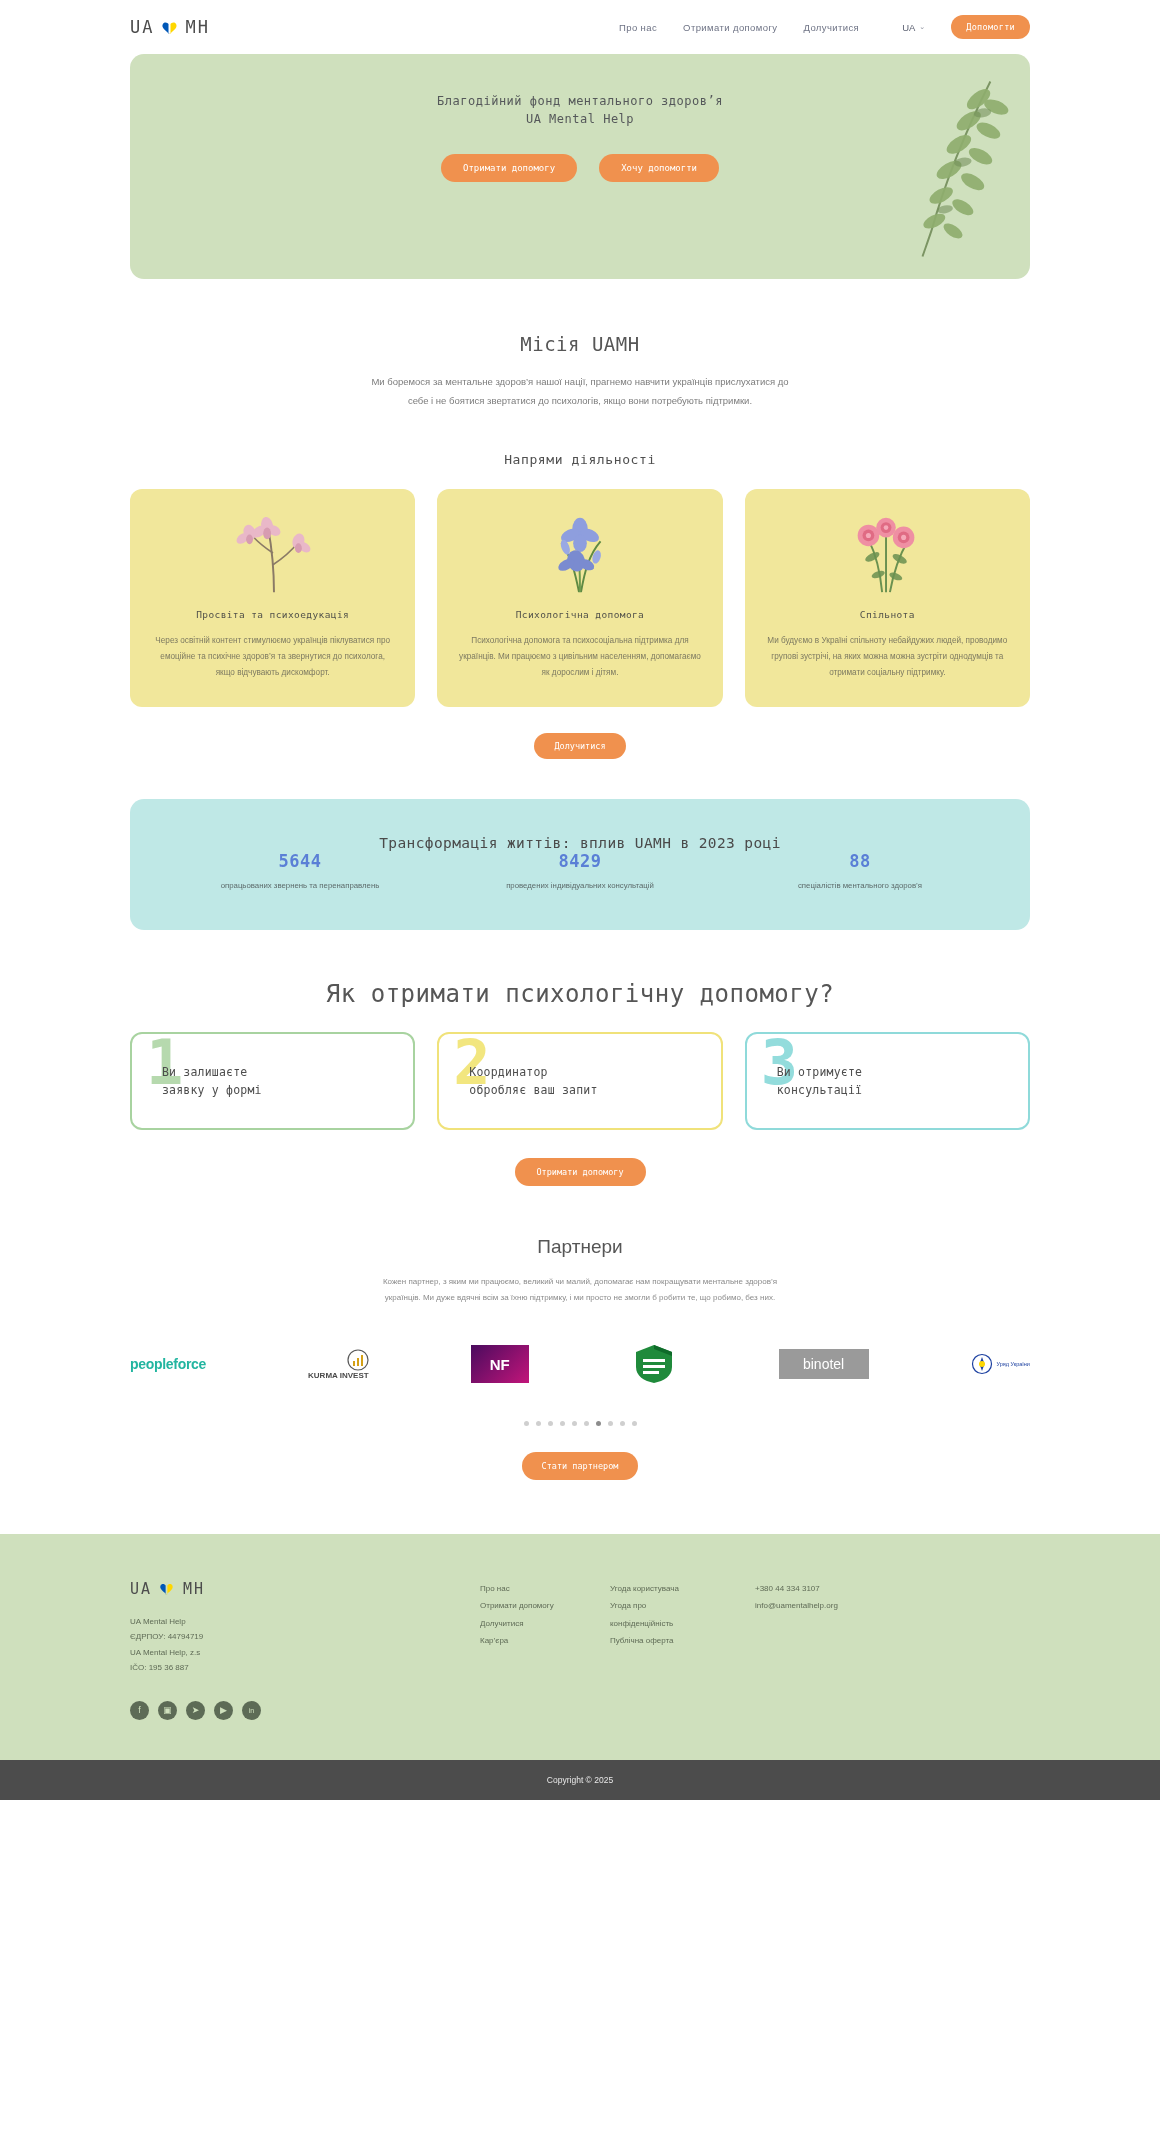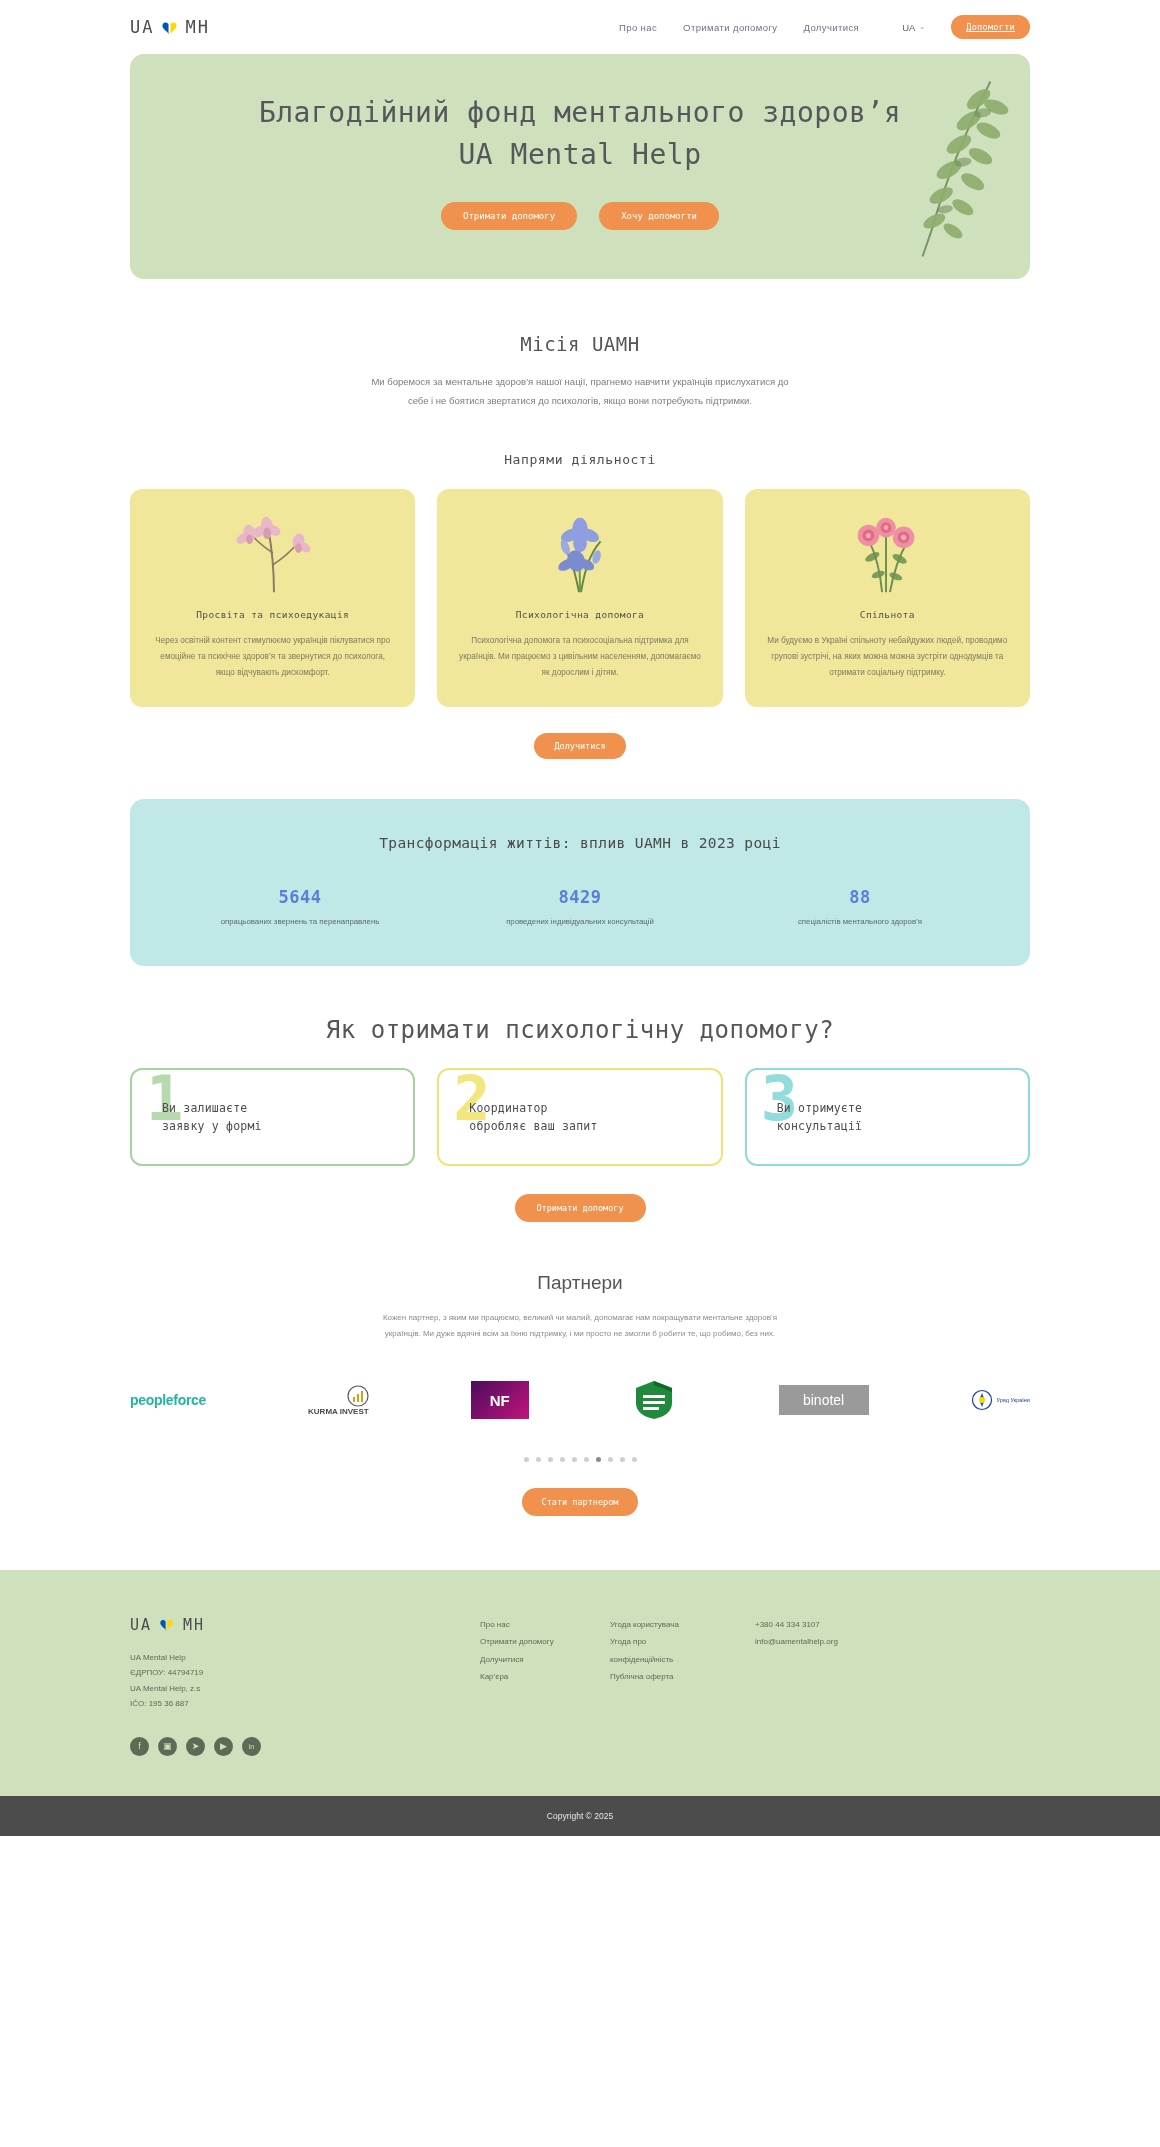--- a/index.html
+++ b/index.html
@@ -32,31 +32,31 @@
   .flag { width: 13px; height: 9px; border-radius: 1px; overflow: hidden; display:block; }
   .flag .b { height: 50%; background: #0057b7; }
   .flag .y { height: 50%; background: #ffd700; }
   .lang-lbl { font-size: 9.5px; color: #5d6273; }
   .chev { font-size: 7px; color: #8b8f9c; }
   .btn {
     background: #f0914e; color: #fff; border: none; border-radius: 20px;
     font-family: "DejaVu Sans Mono", monospace;
     cursor: pointer; white-space: nowrap;
   }
-  .btn-hdr { padding: 7px 15px; font-size: 8.5px; letter-spacing: .3px; text-decoration: underline; }
+  .btn-hdr { padding: 7px 15px; font-size: 8.5px; letter-spacing: .3px; }
 
   
   .hero {
     margin: 0 130px; background: #cfe0bd; border-radius: 14px;
     height: 225px; position: relative; overflow: hidden;
     padding-top: 38px;
   }
   .hero h1 {
     font-family: "DejaVu Sans Mono", monospace;
-    font-size: 28px; color: #55585a; text-align: center;
+    font-size: 12px; color: #55585a; text-align: center;
     font-weight: normal; line-height: 1.5; letter-spacing: .5px;
   }
   .hero p {
     margin-top: 18px; text-align: center; font-size: 9.5px;
     color: #6f7266; line-height: 1.85;
   }
   .hero-btns {
     margin-top: 26px; display: flex; justify-content: center; gap: 22px;
   }
   .btn-hero { padding: 9px 22px; font-size: 9px; border-radius: 18px; }
@@ -100,21 +100,21 @@
 
   
   .stats {
     margin: 40px 130px 0; background: #bfe8e6; border-radius: 14px;
     padding: 36px 30px 40px; text-align: center;
   }
   .stats h2 {
     font-family: "DejaVu Sans Mono", monospace; font-size: 14.5px;
     color: #4a4a4a; font-weight: normal; letter-spacing: .4px;
   }
-  .stat-row { margin-top: 36px; display: flex; }
+  .stat-row { display: flex; }
   .stat { flex: 1; }
   .stat .num {
     font-family: "DejaVu Sans Mono", monospace; font-size: 17px;
     color: #5a7fd6; font-weight: bold; letter-spacing: .5px;
   }
   .stat .lbl { margin-top: 10px; font-size: 7.8px; color: #5d6b6b; }
 
   
   .steps-title {
     margin-top: 50px; text-align: center;

